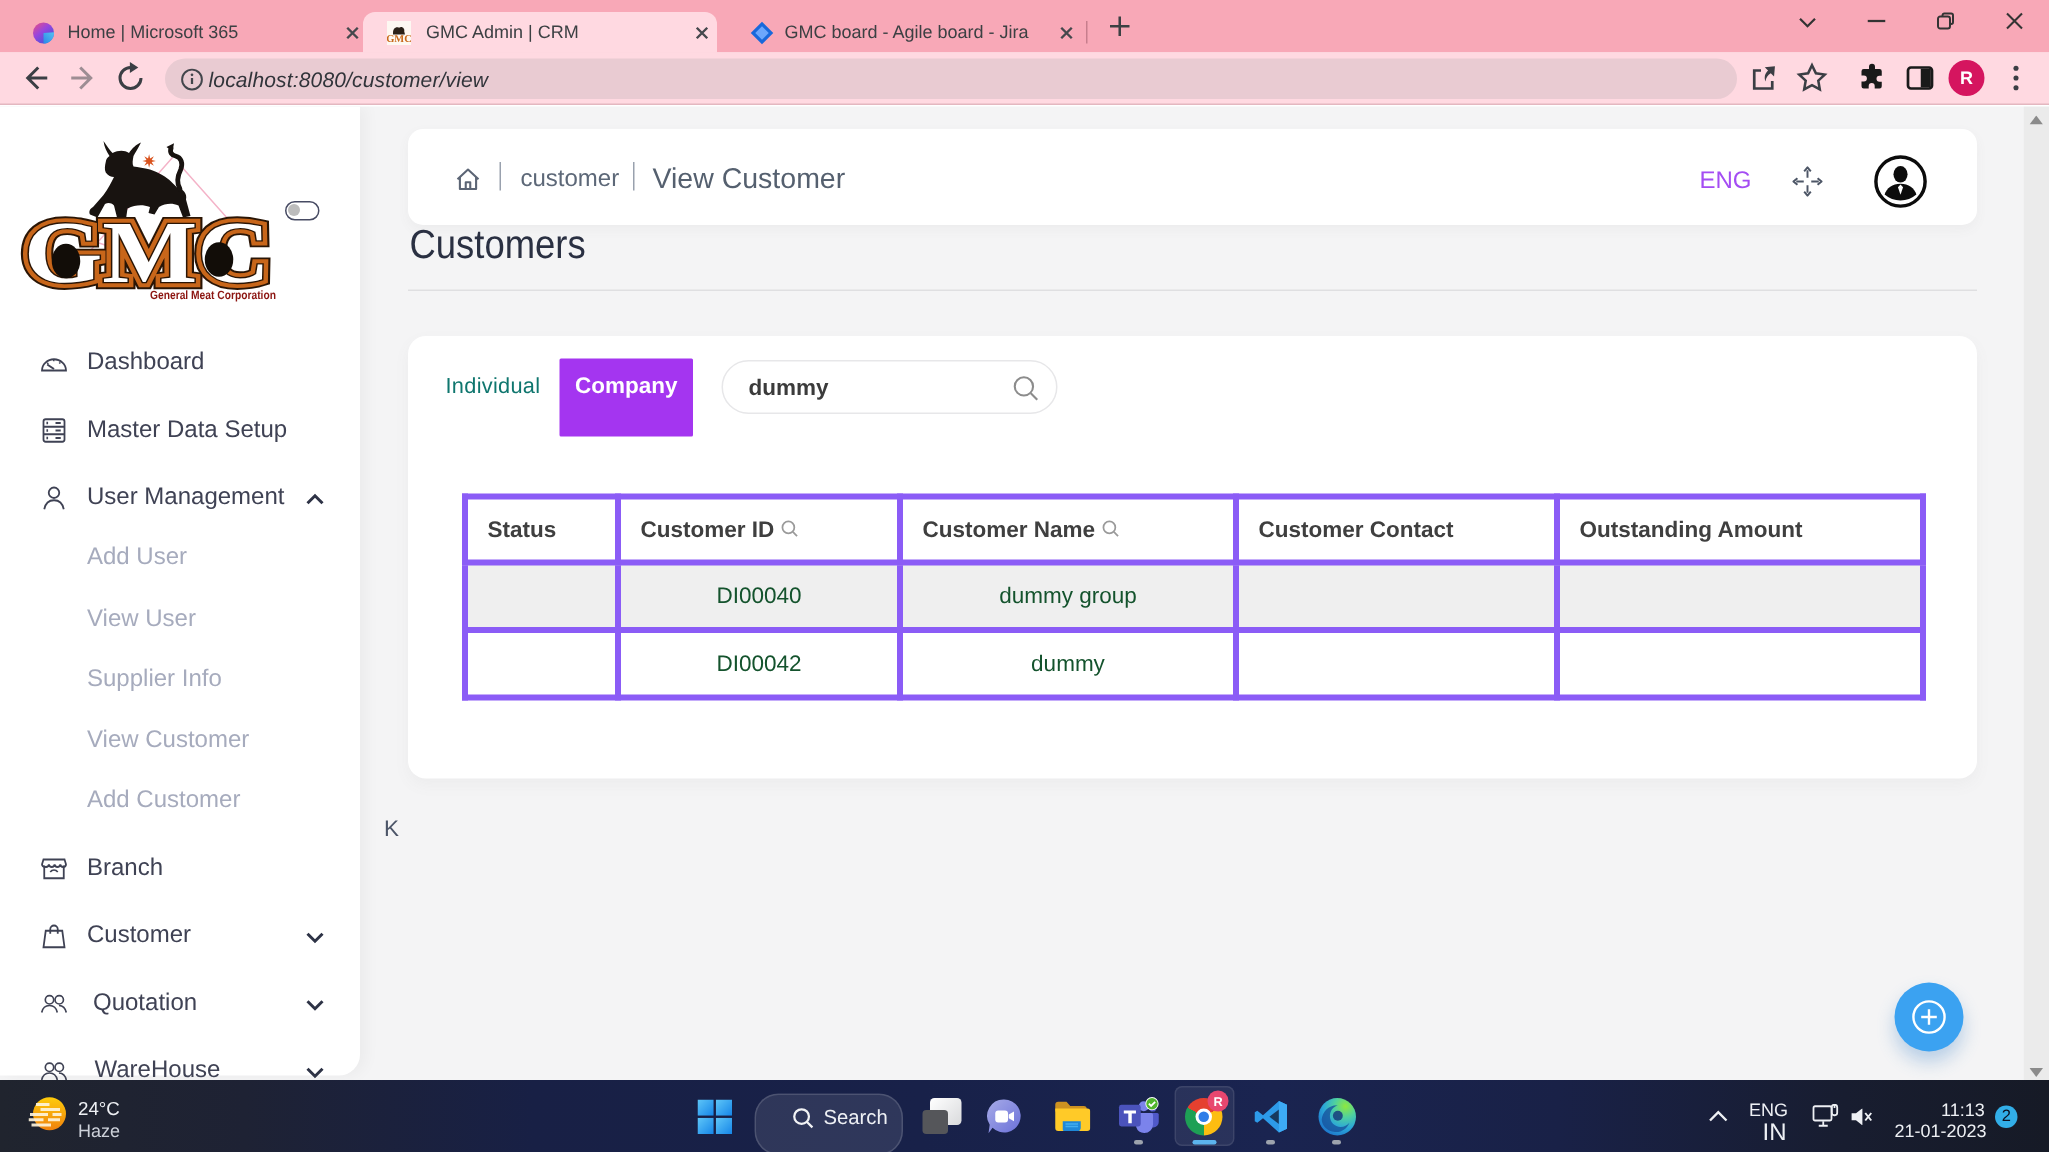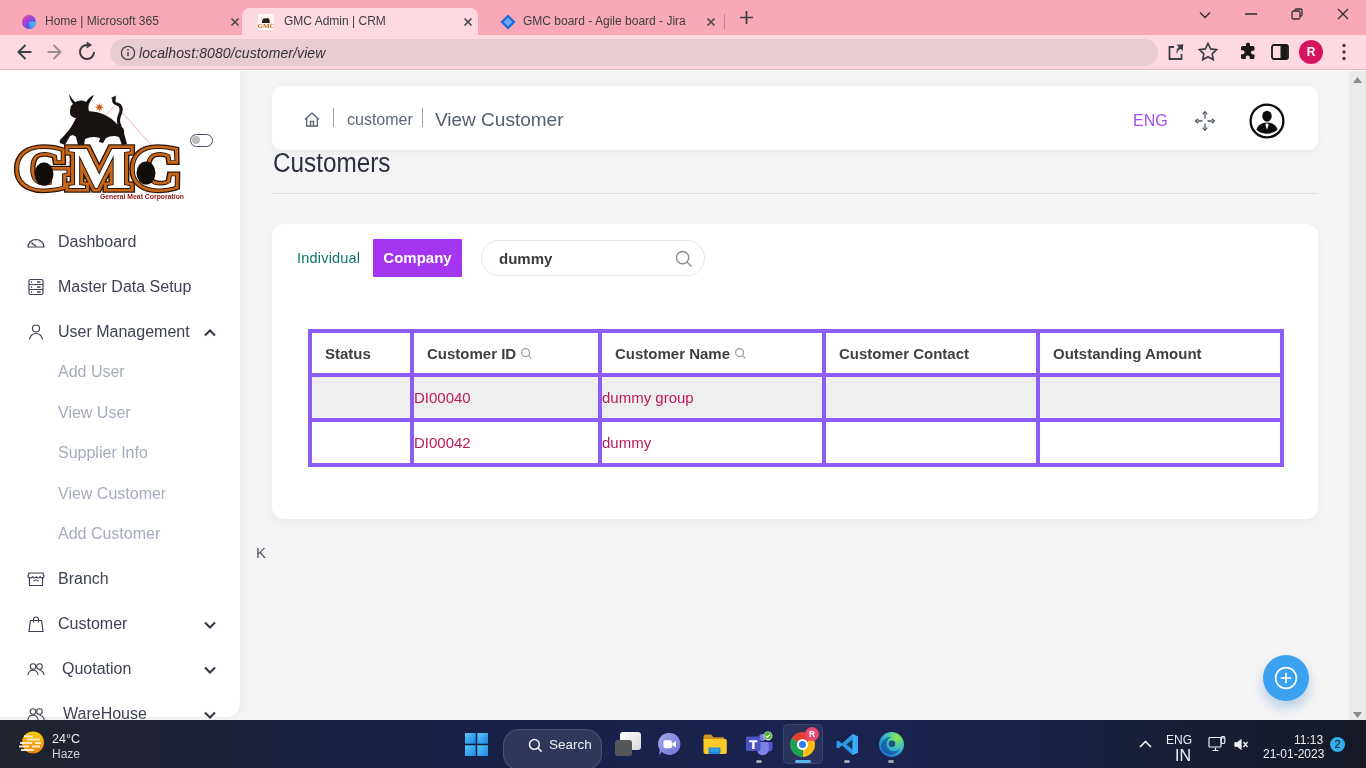--- a/index.html
+++ b/index.html
@@ -25,30 +25,30 @@
   .nav { position:absolute; left:58px; font-size:16px; color:#3f4254; white-space:nowrap; }
   .subnav { position:absolute; left:58px; font-size:16px; color:#a6abbd; white-space:nowrap; }
   .navicon { position:absolute; left:26px; width:20px; height:20px; }
   .chev { position:absolute; left:202px; width:16px; height:16px; }
   
   #apptopbar { position:absolute; left:272px; top:15px; width:1046px; height:64px; background:#fff; border-radius:10px; box-shadow:0 3px 8px rgba(90,90,90,0.05); }
   #heading { position:absolute; left:273px; top:77px; font-size:27px; color:#2a3042; font-weight:500; transform:scaleX(.9); transform-origin:left; }
   #hrline { position:absolute; left:272px; top:122px; width:1046px; height:1px; background:#dfdfe1; }
   
   #card { position:absolute; left:272px; top:153px; width:1046px; height:295px; background:#fff; border-radius:12px; box-shadow:0 4px 10px rgba(120,120,120,0.06); }
-  #btn-company { position:absolute; left:101px; top:15px; width:89px; height:38px; background:#a435f0; border-radius:1px; color:#fff; font-size:15px; font-weight:bold; text-align:center; line-height:38px; }
+  #btn-company { position:absolute; left:101px; top:15px; width:89px; height:52px; background:#a435f0; border-radius:1px; color:#fff; font-size:15px; font-weight:bold; text-align:center; line-height:38px; }
   #lbl-individual { position:absolute; left:25px; top:26px; font-size:14.5px; color:#0f766e; letter-spacing:.2px; }
   #searchbox { position:absolute; left:209px; top:16px; width:224px; height:36px; border:1px solid #e7e7e9; border-radius:18px; background:#fff; }
   #searchbox span { position:absolute; left:17px; top:9px; font-size:15px; font-weight:bold; color:#3b3b3b; }
   
   table { position:absolute; left:36px; top:105px; border-collapse:collapse; table-layout:fixed; }
   td,th { border:4px solid #8b5cf6; font-size:15px; vertical-align:middle; text-align:left; }
   th { color:#3f3f3f; padding-left:13px; height:44px; font-weight:bold; }
   tr.rowg td, tr:last-child td { height:45px; }
-  td { color:#be185d; height:44px; }
+  td { color:#14532d; height:44px;text-align:center; }
   .rowg td { background:#efefef; }
   
   #fab { position:absolute; left:1263px; top:584px; width:46px; height:46px; border-radius:50%; background:#3ba2f1; box-shadow:0 7px 12px rgba(60,130,200,0.33); }
   
   #kletter { position:absolute; left:256px; top:473px; font-size:15px; color:#4c5568; }
   
   #taskbar { position:absolute; left:0; top:720px; width:1366px; height:48px; background:linear-gradient(90deg,#20242e 0%,#1e2234 12%,#182045 26%,#182149 45%,#1a2450 62%,#192147 76%,#181d30 90%,#161a26 100%); }
   .tbtxt { position:absolute; color:#eef0f4; font-size:13px; white-space:nowrap; }
   .appdash { position:absolute; top:32.5px; width:6px; height:3px; border-radius:2px; background:#9da3ad; }
 </style>

